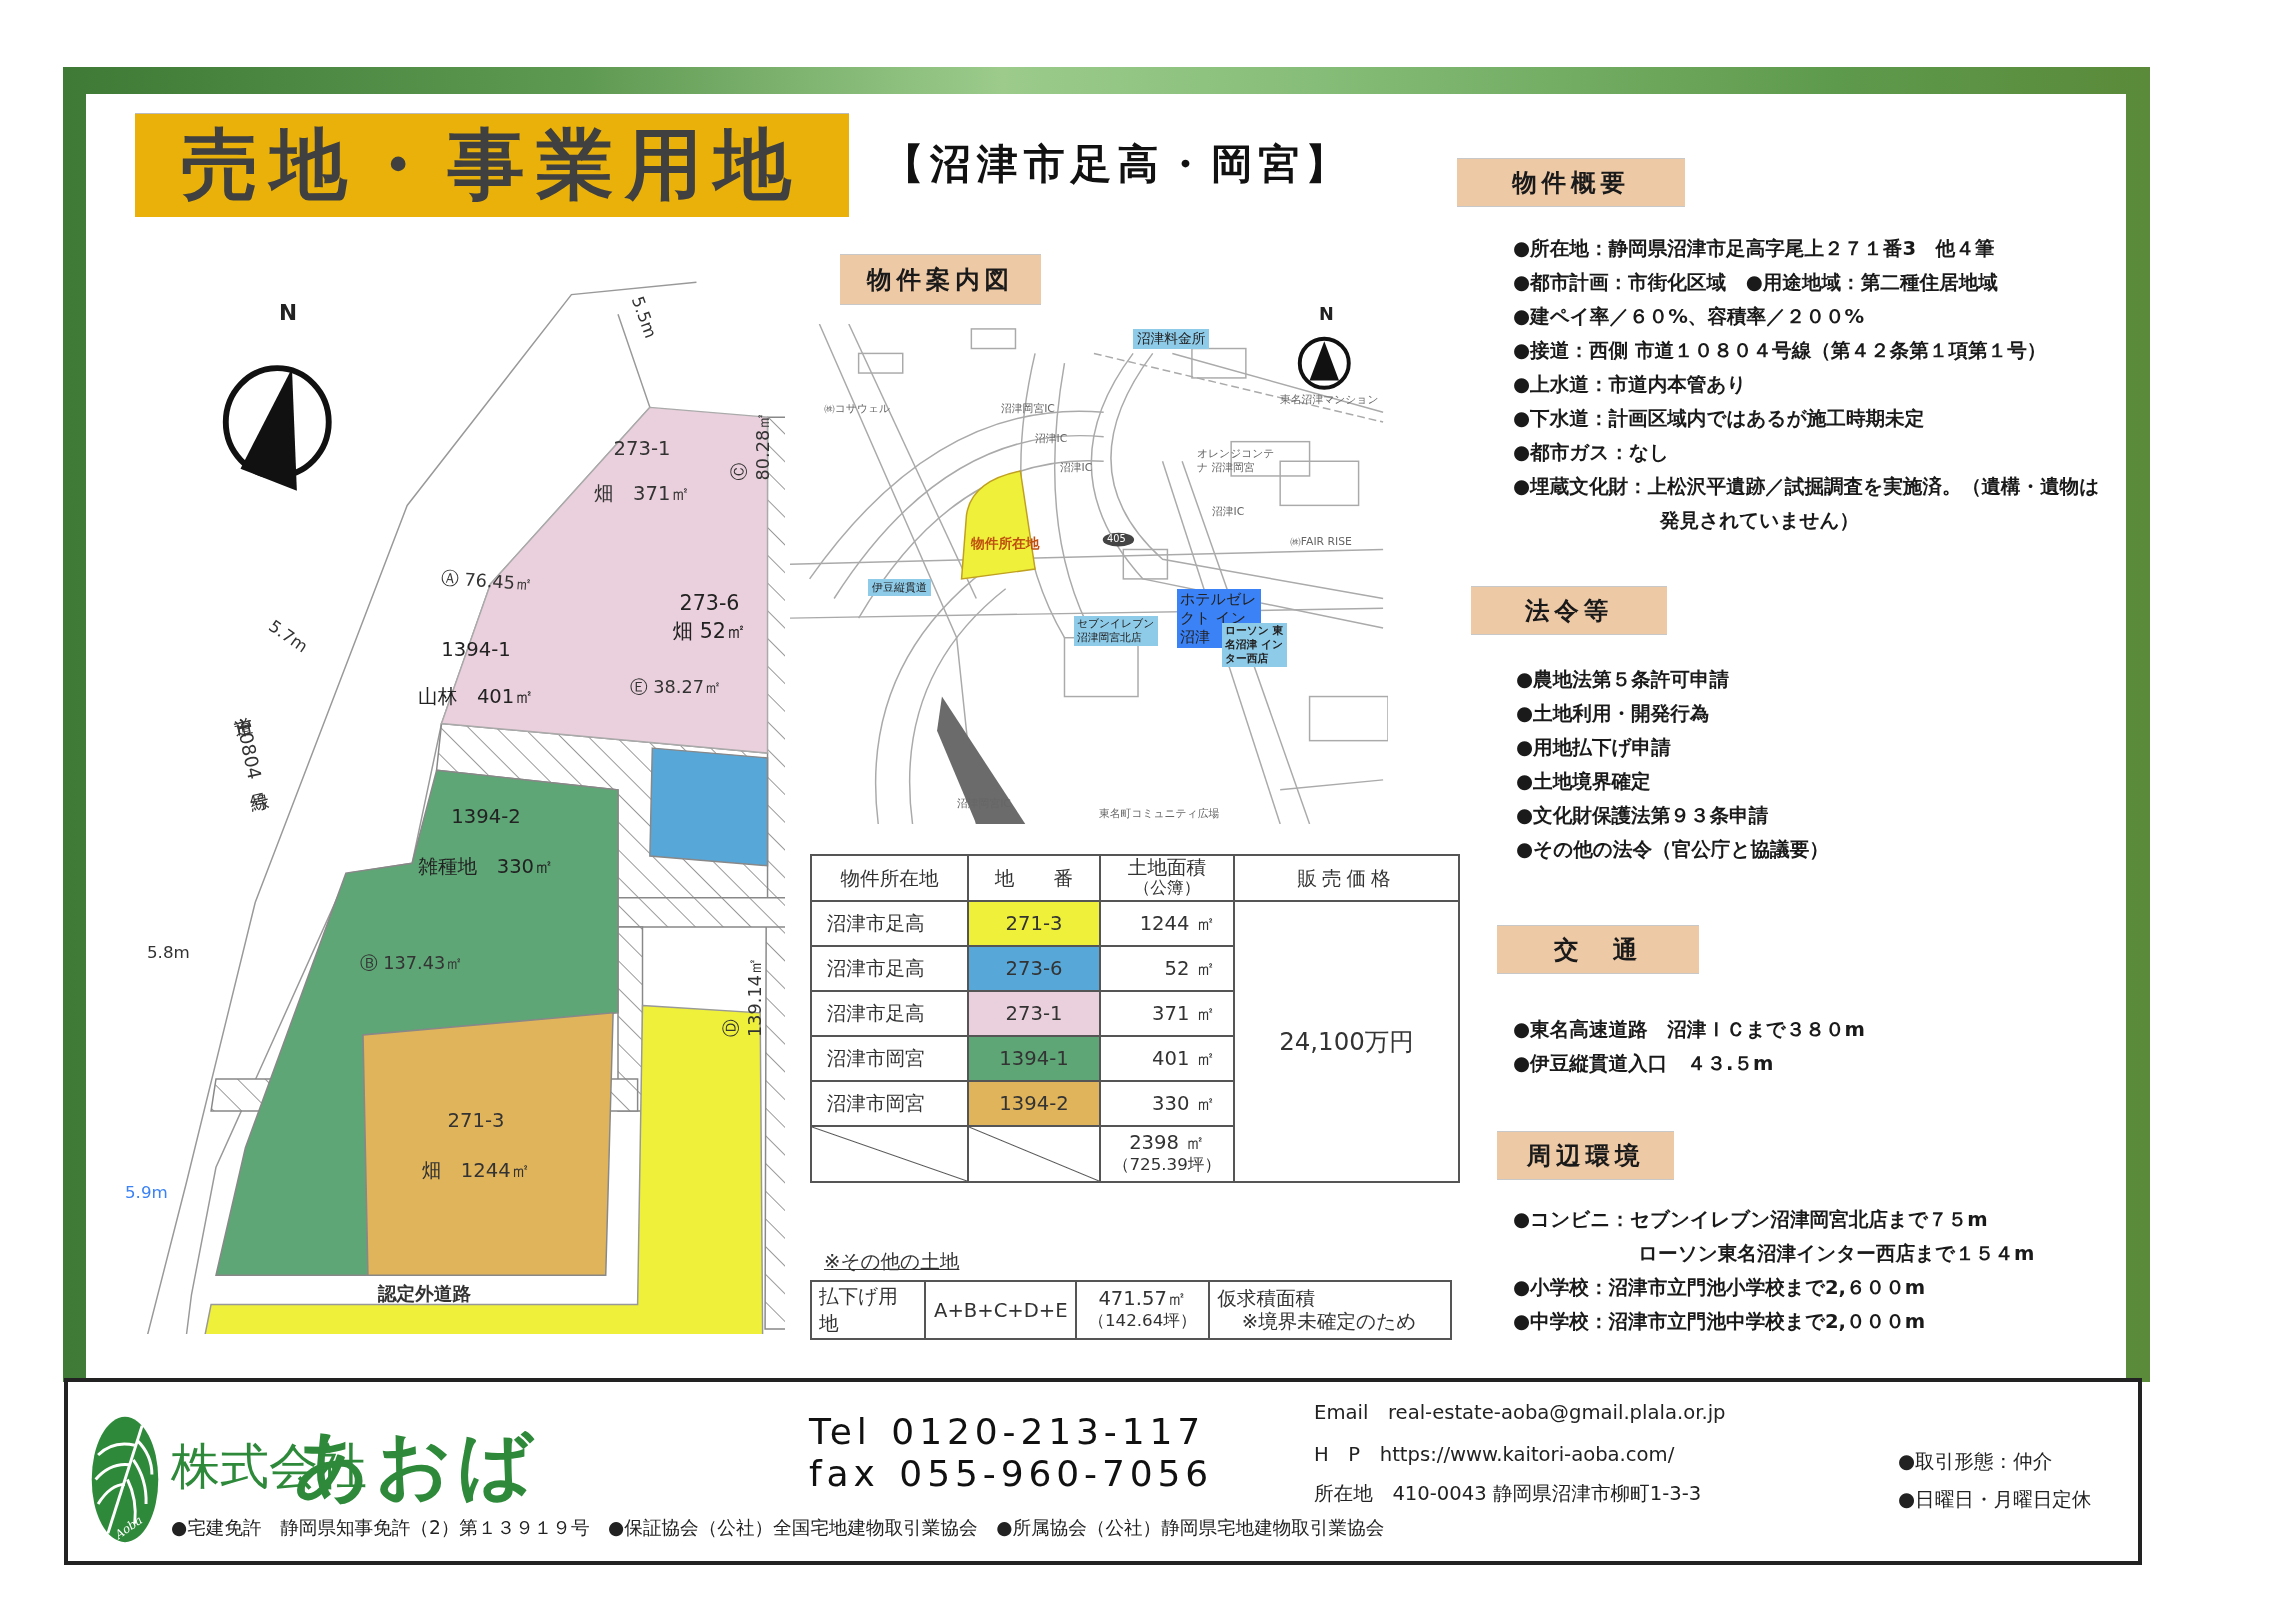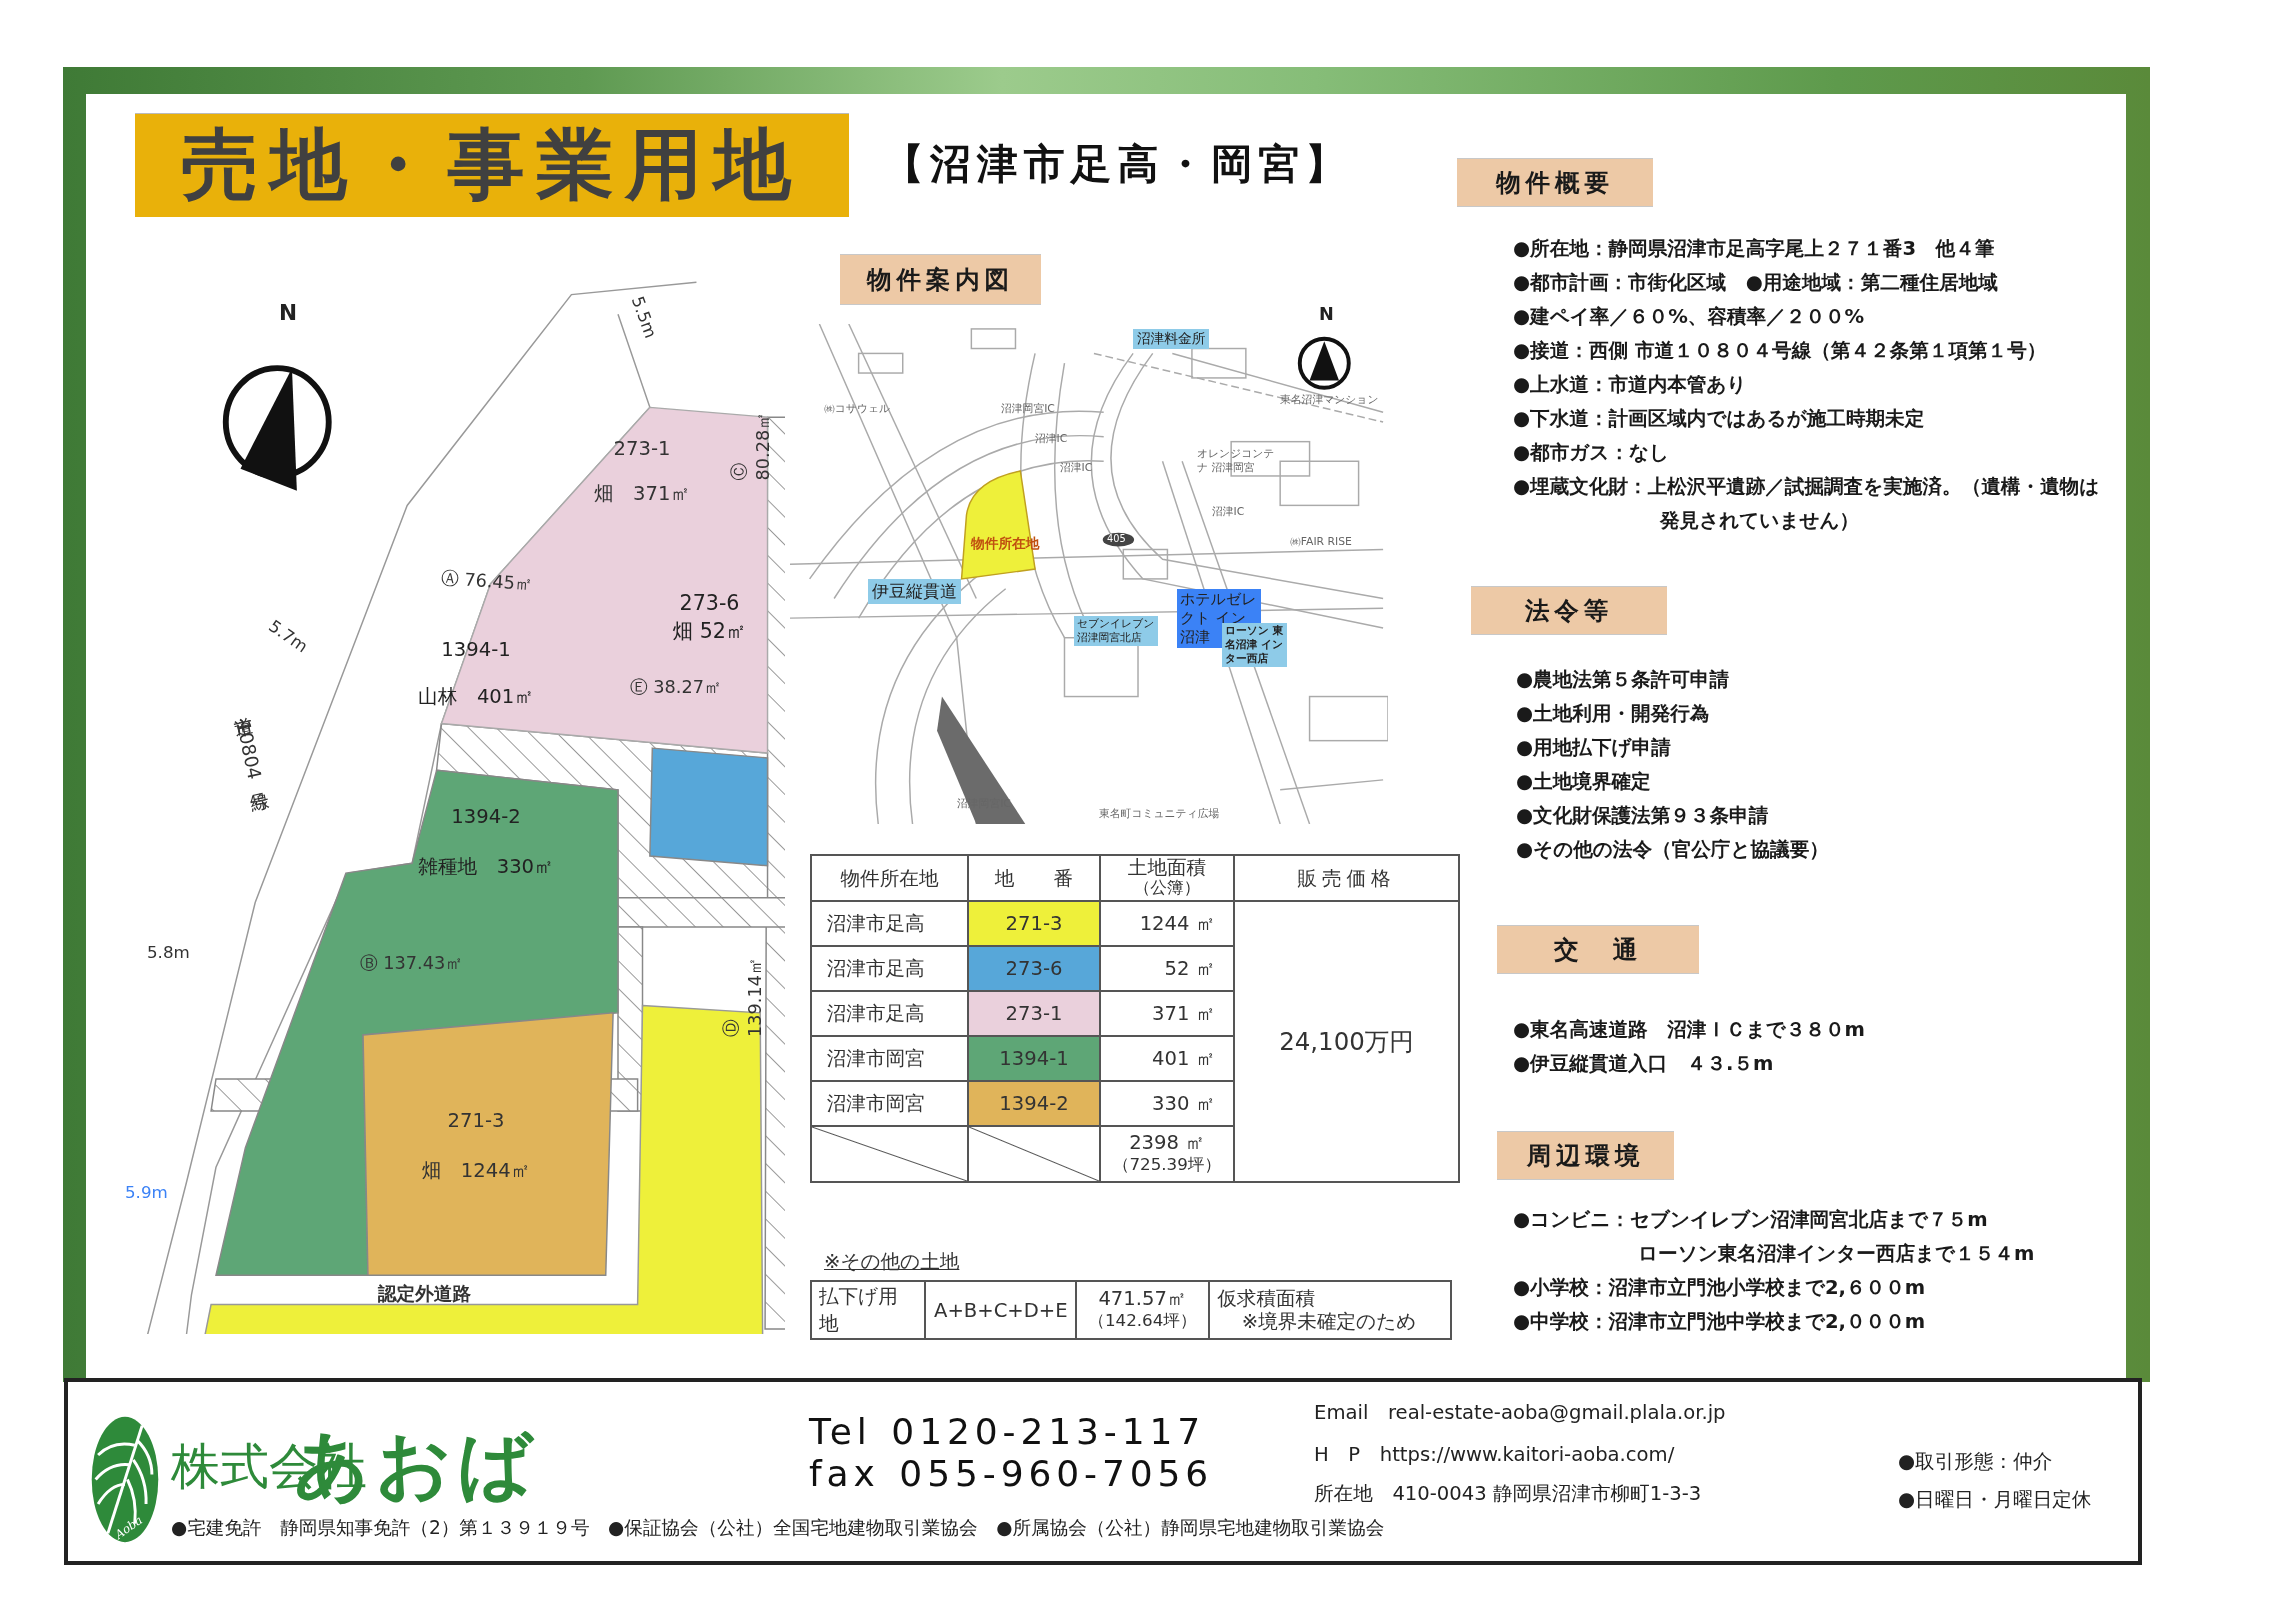--- a/index.html
+++ b/index.html
@@ -143,21 +143,21 @@
     </g>
     <path d="M310 760 L480 1020 L380 1020 L300 830 Z" fill="#6b6b6b"></path>
     <path d="M360 390 Q370 320 470 300 L500 500 L350 520 Z" fill="#eef03a" stroke="#c0a020" stroke-width="3"></path>
     <ellipse cx="670" cy="440" rx="32" ry="14" fill="#444"></ellipse>
 
     <circle cx="1090" cy="80" r="50" fill="#fff" stroke="#111" stroke-width="8"></circle>
     <path d="M1090 35 L1060 115 L1120 115 Z" fill="#111"></path>
   </svg>
   <div class="abs" style="left:529px;top:-19.6px;font-size:17.7px;font-weight:bold;">N</div>
   <div class="abs" style="left:343px;top:4.9px;background:#8ecbe8;font-size:13.7px;padding:1px 3.9px;">沼津料金所</div>
-  <div class="abs" style="left:78px;top:255px;background:#8ecbe8;font-size:17px;padding:1px 3.9px;">伊豆縦貫道</div>
+  <div class="abs" style="left:78px;top:255px;background:#8ecbe8;font-size:11px;padding:1px 3.9px;">伊豆縦貫道</div>
   <div class="abs" style="left:181px;top:211px;font-size:13.7px;color:#c05010;font-weight:bold;">物件所在地</div>
   <div class="abs" style="left:284px;top:292px;width:78px;background:#8ecbe8;font-size:10.8px;padding:1px 2.9px;">セブンイレブン 沼津岡宮北店</div>
   <div class="abs" style="left:387px;top:265px;width:78px;background:#3b82f6;font-size:15px;padding:1px 2.9px;">ホテルゼレクト イン沼津</div>
   <div class="abs" style="left:432px;top:299px;width:59px;background:#8ecbe8;font-size:10.8px;padding:1px 2.9px;font-weight:bold;">ローソン 東名沼津 インター西店</div>
   <div class="abs" style="left:211px;top:78px;font-size:10.8px;color:#666;">沼津岡宮IC</div>
   <div class="abs" style="left:245px;top:108px;font-size:10.8px;color:#666;">沼津IC</div>
   <div class="abs" style="left:270px;top:137px;font-size:10.8px;color:#666;">沼津IC</div>
   <div class="abs" style="left:422px;top:181px;font-size:10.8px;color:#666;">沼津IC</div>
   <div class="abs" style="left:167px;top:473px;font-size:10.8px;color:#666;">沼津岡宮IC</div>
   <div class="abs" style="left:317px;top:209px;font-size:9.8px;color:#fff;">405</div>
@@ -227,21 +227,21 @@
       <div style="font-size:16.7px;">（142.64坪）</div>
     </td>
     <td style="width:226px;line-height:23.5px;">
       <div>仮求積面積</div>
       <div style="padding-left:24.5px;">※境界未確定のため</div>
     </td>
   </tr>
 </tbody>
   </table>
 
-<div class="abs sec-head" style="left:1457px;top:158px;width:196px;height:47px;">物件概要</div>
+<div class="abs sec-head" style="left:1457px;top:158px;width:228px;height:47px;">物件概要</div>
 <div class="abs list" style="left:1513px;top:232px;">
   <div class="bullet">所在地：静岡県沼津市足高字尾上２７１番3　他４筆</div>
   <div class="bullet">都市計画：市街化区域　●用途地域：第二種住居地域</div>
   <div class="bullet">建ペイ率／６０%、容積率／２００%</div>
   <div class="bullet">接道：西側 市道１０８０４号線（第４２条第１項第１号）</div>
   <div class="bullet">上水道：市道内本管あり</div>
   <div class="bullet">下水道：計画区域内ではあるが施工時期未定</div>
   <div class="bullet">都市ガス：なし</div>
   <div class="bullet">埋蔵文化財：上松沢平遺跡／試掘調査を実施済。（遺構・遺物は</div>
   <div style="padding-left:147px;">発見されていません）</div>

